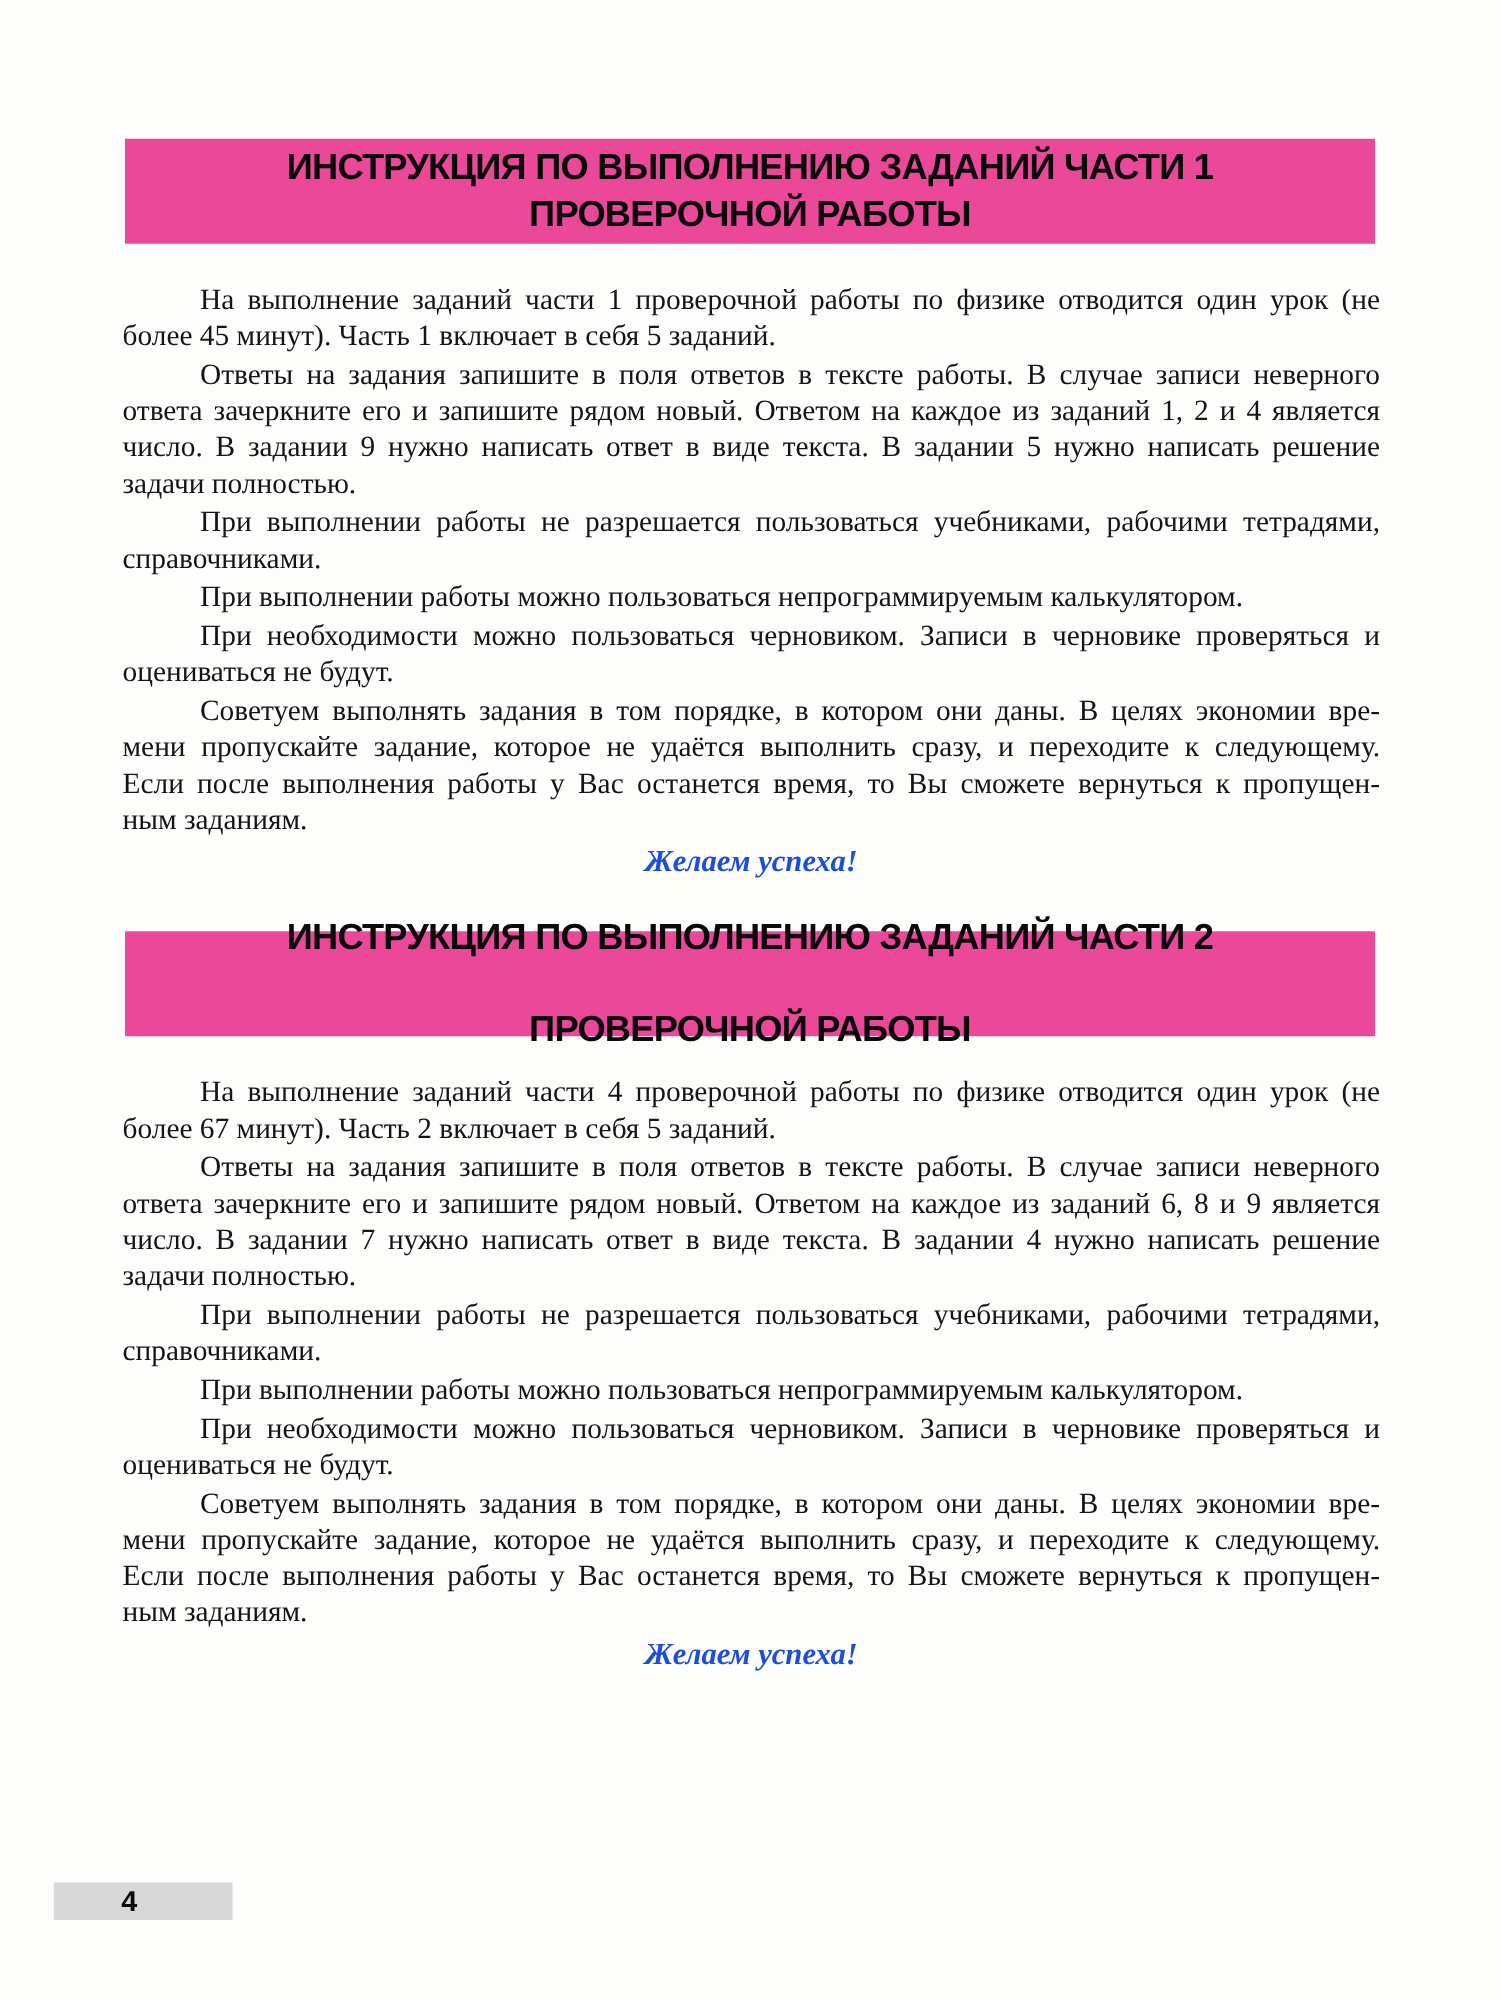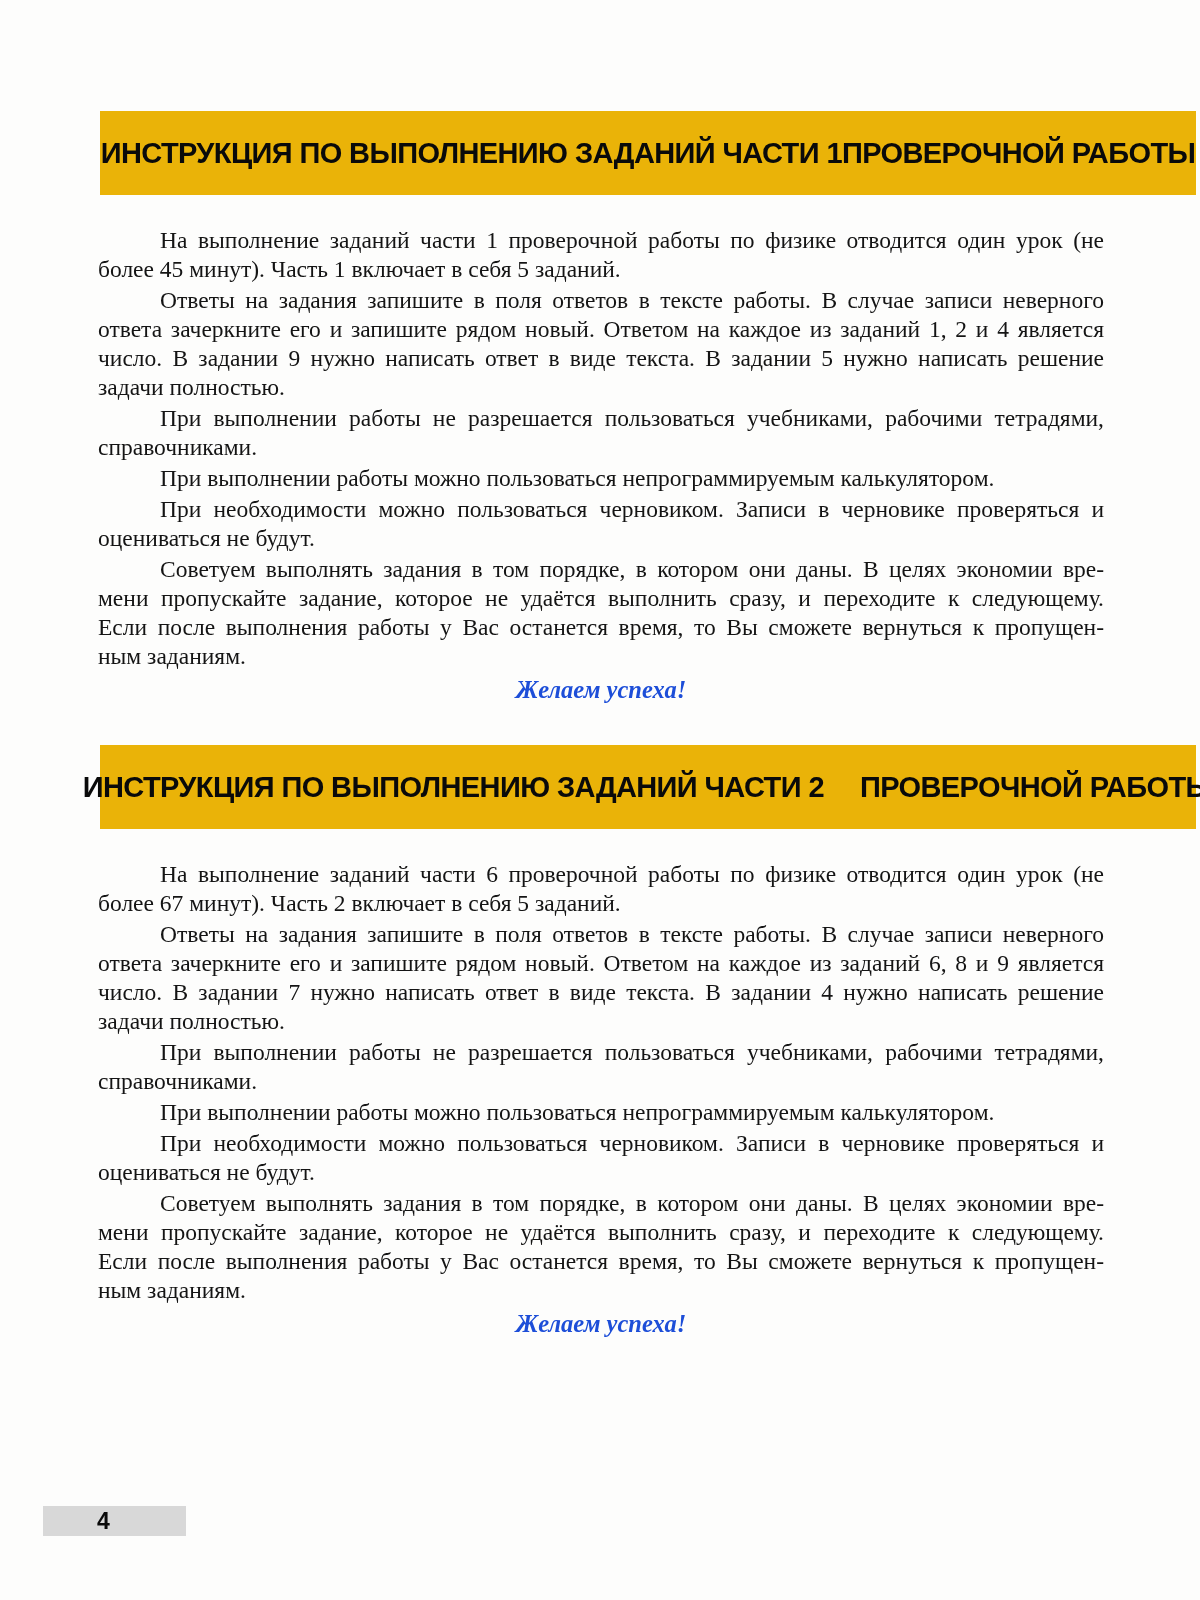--- a/index.html
+++ b/index.html
@@ -9,25 +9,25 @@
     height: 1600px;
     background: #fdfdfc;
     overflow: hidden;
     font-family: "Liberation Serif", serif;
     color: #141414;
   }
 
   
   .header-box {
     margin-left: 100px;
-    width: 1096px;
+    width: 1000px;
     height: 84px;
-    background: #eab308;
+    background: #ec4899;
     display: flex;
-    flex-direction: row;
+    flex-direction: column;
     align-items: center;
     justify-content: center;
   }
   .section:first-child .header-box { margin-top: 111px; }
   .section + .section .header-box { margin-top: 41px; gap: 36px; }
   .header-line {
     font-family: "Liberation Sans", sans-serif;
     font-weight: 700;
     font-size: 29px;
     line-height: 38px;
@@ -126,21 +126,21 @@
           <div class="closing">Желаем успеха!</div>
         </div>
       </div>
       <div class="section">
         <div class="header-box">
           <div class="header-line">ИНСТРУКЦИЯ ПО ВЫПОЛНЕНИЮ ЗАДАНИЙ ЧАСТИ 2</div>
           <div class="header-line">ПРОВЕРОЧНОЙ РАБОТЫ</div>
         </div>
         <div class="body-block">
           <div class="para">
-            <div class="line firstline">На выполнение заданий части 6 проверочной работы по физике отводится один урок (не</div>
+            <div class="line firstline">На выполнение заданий части 4 проверочной работы по физике отводится один урок (не</div>
             <div class="line lastline">более 67 минут). Часть 2 включает в себя 5 заданий.</div>
           </div>
           <div class="para">
             <div class="line firstline">Ответы на задания запишите в поля ответов в тексте работы. В случае записи неверного</div>
             <div class="line">ответа зачеркните его и запишите рядом новый. Ответом на каждое из заданий 6, 8 и 9 является</div>
             <div class="line">число. В задании 7 нужно написать ответ в виде текста. В задании 4 нужно написать решение</div>
             <div class="line lastline">задачи полностью.</div>
           </div>
           <div class="para">
             <div class="line firstline">При выполнении работы не разрешается пользоваться учебниками, рабочими тетрадями,</div>

